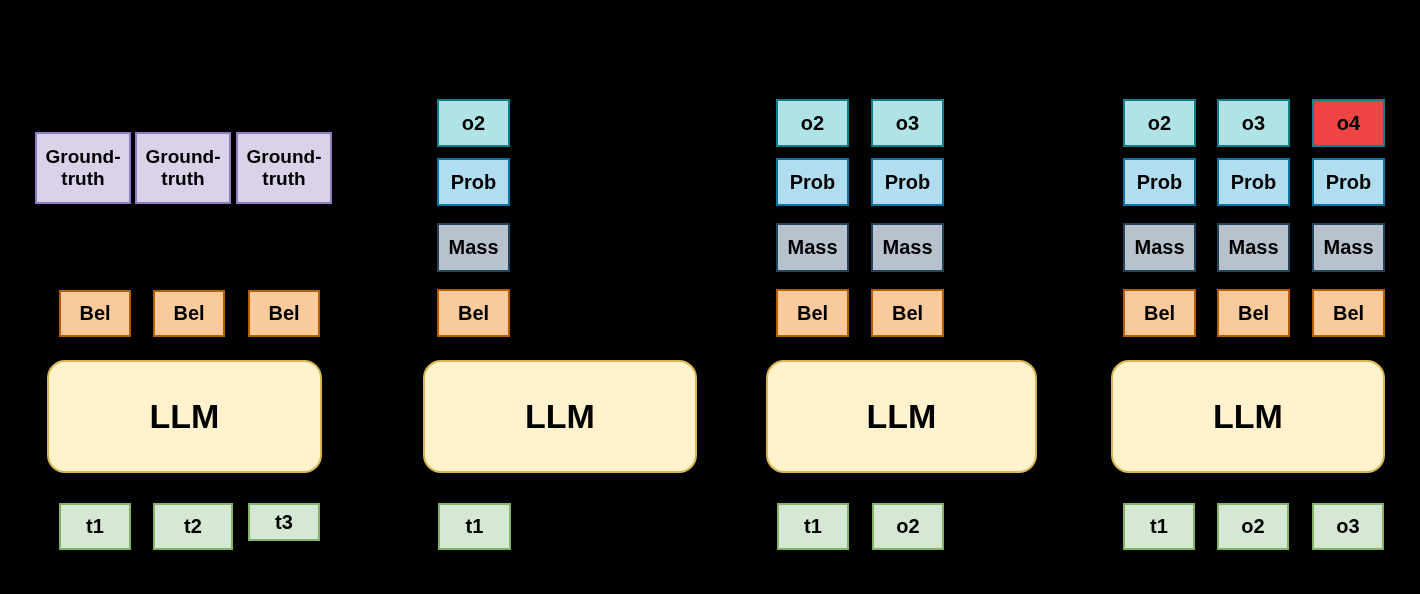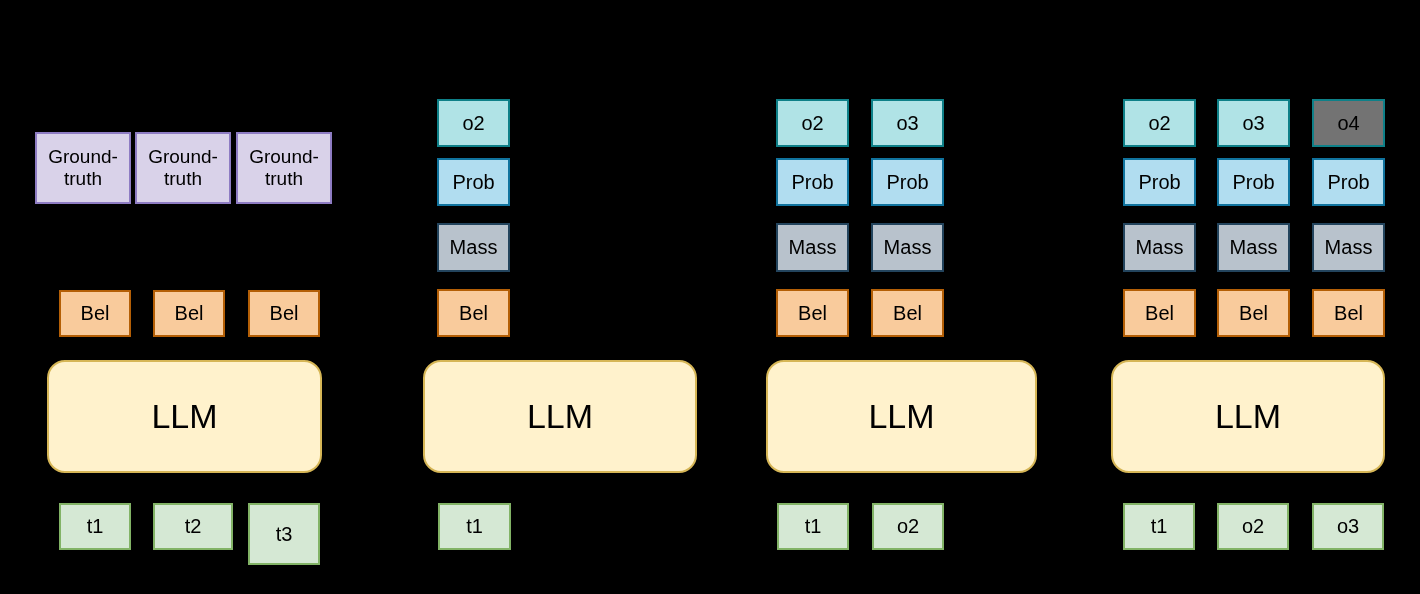--- a/index.html
+++ b/index.html
@@ -4,21 +4,21 @@
 <style>
   html,body{margin:0;padding:0;background:#000;}
   #canvas{
     position:relative;
     width:1420px;height:594px;
     background:#000;
     font-family:"Liberation Sans", sans-serif;
     color:#000;
     overflow:hidden;
   }
-  .panel{position:absolute;inset:0;}
+  .panel{position:absolute;inset:0;font-weight:bold;}
   .box{
     position:absolute;
     box-sizing:border-box;
     border:2px solid #000;
     display:flex;
     align-items:center;
     justify-content:center;
     font-size:20px;
     line-height:1.15;
     text-align:center;
@@ -47,21 +47,21 @@
     </div>
 
     <div class="box" style="left: 59px; top: 290px; width: 72px; height: 47px; background: rgb(249, 203, 156); border-color: rgb(180, 95, 6);">Bel</div>
     <div class="box" style="left: 153px; top: 290px; width: 72px; height: 47px; background: rgb(249, 203, 156); border-color: rgb(180, 95, 6);">Bel</div>
     <div class="box" style="left: 248px; top: 290px; width: 72px; height: 47px; background: rgb(249, 203, 156); border-color: rgb(180, 95, 6);">Bel</div>
 
     <div class="box llm" style="left: 47px; top: 360px; width: 275px; height: 113px; background: rgb(255, 242, 204); border-color: rgb(214, 182, 86);">LLM</div>
 
     <div class="box" style="left: 59px; top: 503px; width: 72px; height: 47px; background: rgb(213, 232, 212); border-color: rgb(130, 179, 102);">t1</div>
     <div class="box" style="left: 153px; top: 503px; width: 80px; height: 47px; background: rgb(213, 232, 212); border-color: rgb(130, 179, 102);">t2</div>
-    <div class="box" style="left: 248px; top: 503px; width: 72px; height: 62px; background: rgb(213, 232, 212); border-color: rgb(130, 179, 102);">t3</div>
+    <div class="box" style="left: 248px; top: 503px; width: 72px; height: 38px; background: rgb(213, 232, 212); border-color: rgb(130, 179, 102);">t3</div>
   </div>
 
   <div class="panel">
     <div class="box" style="left: 437px; top: 99px; width: 73px; height: 48px; background: rgb(176, 227, 230); border-color: rgb(14, 128, 136);">o2</div>
     <div class="box" style="left: 437px; top: 158px; width: 73px; height: 48px; background: rgb(177, 221, 240); border-color: rgb(16, 115, 158);">Prob</div>
     <div class="box" style="left: 437px; top: 223px; width: 73px; height: 49px; background: rgb(184, 194, 204); border-color: rgb(35, 68, 93);">Mass</div>
     <div class="box" style="left: 437px; top: 289px; width: 73px; height: 48px; background: rgb(249, 203, 156); border-color: rgb(180, 95, 6);">Bel</div>
 
     <div class="box llm" style="left: 423px; top: 360px; width: 274px; height: 113px; background: rgb(255, 242, 204); border-color: rgb(214, 182, 86);">LLM</div>
 
@@ -89,21 +89,21 @@
     <div class="box" style="left: 1123px; top: 99px; width: 73px; height: 48px; background: rgb(176, 227, 230); border-color: rgb(14, 128, 136);">o2</div>
     <div class="box" style="left: 1123px; top: 158px; width: 73px; height: 48px; background: rgb(177, 221, 240); border-color: rgb(16, 115, 158);">Prob</div>
     <div class="box" style="left: 1123px; top: 223px; width: 73px; height: 49px; background: rgb(184, 194, 204); border-color: rgb(35, 68, 93);">Mass</div>
     <div class="box" style="left: 1123px; top: 289px; width: 73px; height: 48px; background: rgb(249, 203, 156); border-color: rgb(180, 95, 6);">Bel</div>
 
     <div class="box" style="left: 1217px; top: 99px; width: 73px; height: 48px; background: rgb(176, 227, 230); border-color: rgb(14, 128, 136);">o3</div>
     <div class="box" style="left: 1217px; top: 158px; width: 73px; height: 48px; background: rgb(177, 221, 240); border-color: rgb(16, 115, 158);">Prob</div>
     <div class="box" style="left: 1217px; top: 223px; width: 73px; height: 49px; background: rgb(184, 194, 204); border-color: rgb(35, 68, 93);">Mass</div>
     <div class="box" style="left: 1217px; top: 289px; width: 73px; height: 48px; background: rgb(249, 203, 156); border-color: rgb(180, 95, 6);">Bel</div>
 
-    <div class="box" style="left: 1312px; top: 99px; width: 73px; height: 48px; background: #737373; border-color: rgb(14, 128, 136);">o4</div>
+    <div class="box" style="left: 1312px; top: 99px; width: 73px; height: 48px; background: #ef4444; border-color: rgb(14, 128, 136);">o4</div>
     <div class="box" style="left: 1312px; top: 158px; width: 73px; height: 48px; background: rgb(177, 221, 240); border-color: rgb(16, 115, 158);">Prob</div>
     <div class="box" style="left: 1312px; top: 223px; width: 73px; height: 49px; background: rgb(184, 194, 204); border-color: rgb(35, 68, 93);">Mass</div>
     <div class="box" style="left: 1312px; top: 289px; width: 73px; height: 48px; background: rgb(249, 203, 156); border-color: rgb(180, 95, 6);">Bel</div>
 
     <div class="box llm" style="left: 1111px; top: 360px; width: 274px; height: 113px; background: rgb(255, 242, 204); border-color: rgb(214, 182, 86);">LLM</div>
 
     <div class="box" style="left: 1123px; top: 503px; width: 72px; height: 47px; background: rgb(213, 232, 212); border-color: rgb(130, 179, 102);">t1</div>
     <div class="box" style="left: 1217px; top: 503px; width: 72px; height: 47px; background: rgb(213, 232, 212); border-color: rgb(130, 179, 102);">o2</div>
     <div class="box" style="left: 1312px; top: 503px; width: 72px; height: 47px; background: rgb(213, 232, 212); border-color: rgb(130, 179, 102);">o3</div>
   </div>

